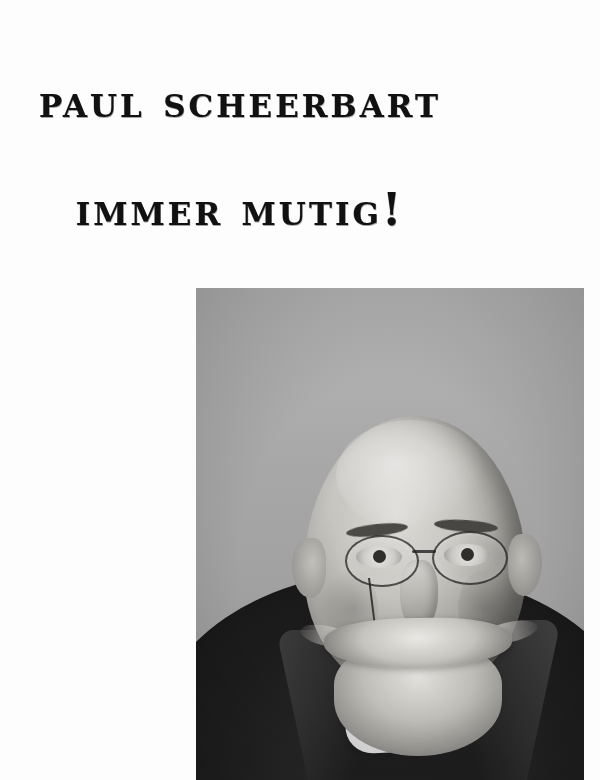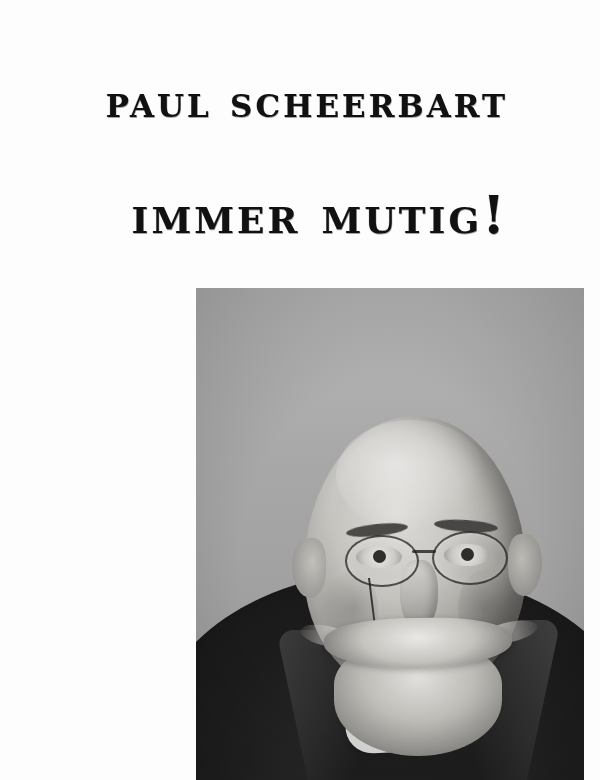--- a/index.html
+++ b/index.html
@@ -19,38 +19,37 @@
     width: 600px;
     height: 780px;
     background: #fdfdfd;
     overflow: hidden;
   }
   .title-block {
     position: absolute;
     top: 78px;
     left: 0;
     width: 480px;
-    text-align: right;
-    margin-left: 28px;
+    text-align: center;
   }
   .book-title {
     font-family: "DejaVu Serif", serif;
     font-size: 44px;
     letter-spacing: 3px;
     font-weight: 700;
     color: #111111;
     font-variant: small-caps;
     text-transform: lowercase;
     line-height: 1.1;
     margin: 0;
     text-shadow: 0.5px 0.5px 0 rgba(0,0,0,0.35), -0.5px 0 0 rgba(0,0,0,0.18);
   }
   .book-subtitle {
     font-family: "DejaVu Serif", serif;
-    font-size: 52px;
+    font-size: 44px;
     letter-spacing: 3px;
     font-weight: 700;
     color: #111111;
     font-variant: small-caps;
     text-transform: lowercase;
     margin: 0;
     padding-top: 58px;
     text-shadow: 0.5px 0.5px 0 rgba(0,0,0,0.35), -0.5px 0 0 rgba(0,0,0,0.18);
   }
 

